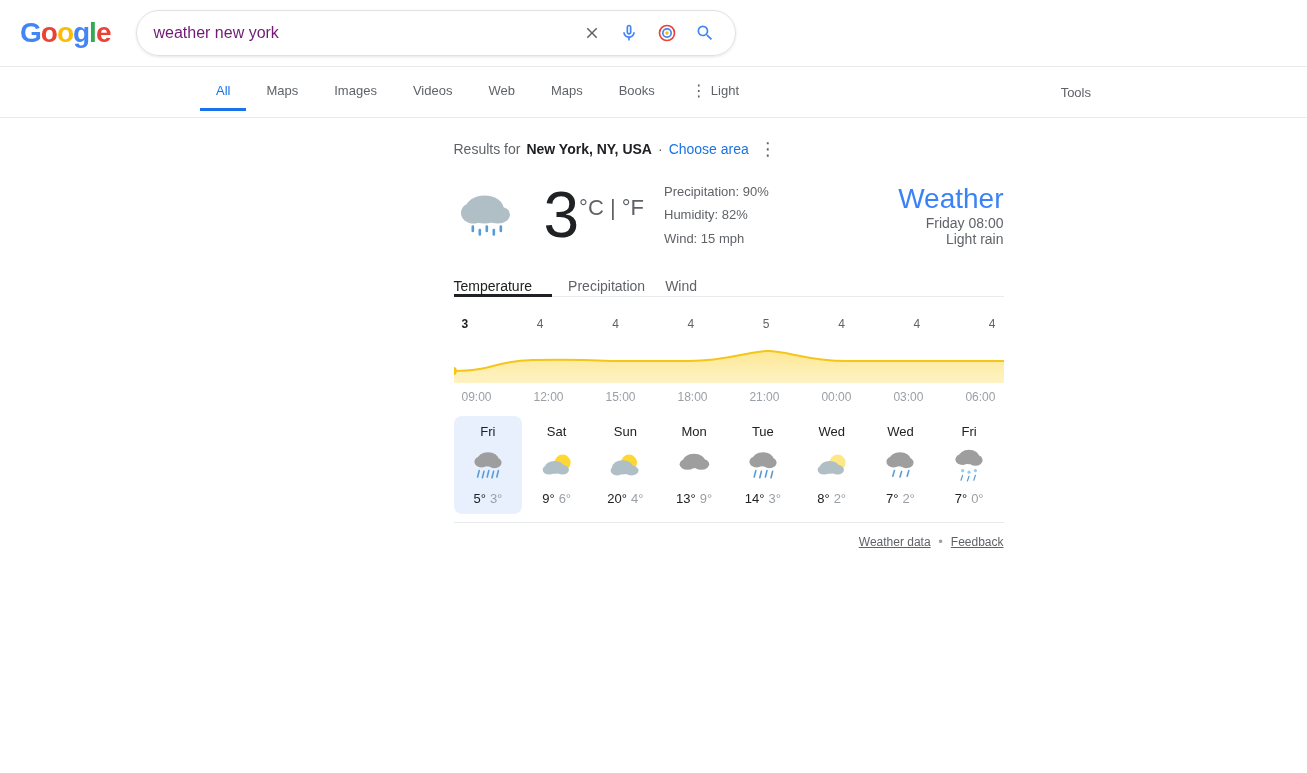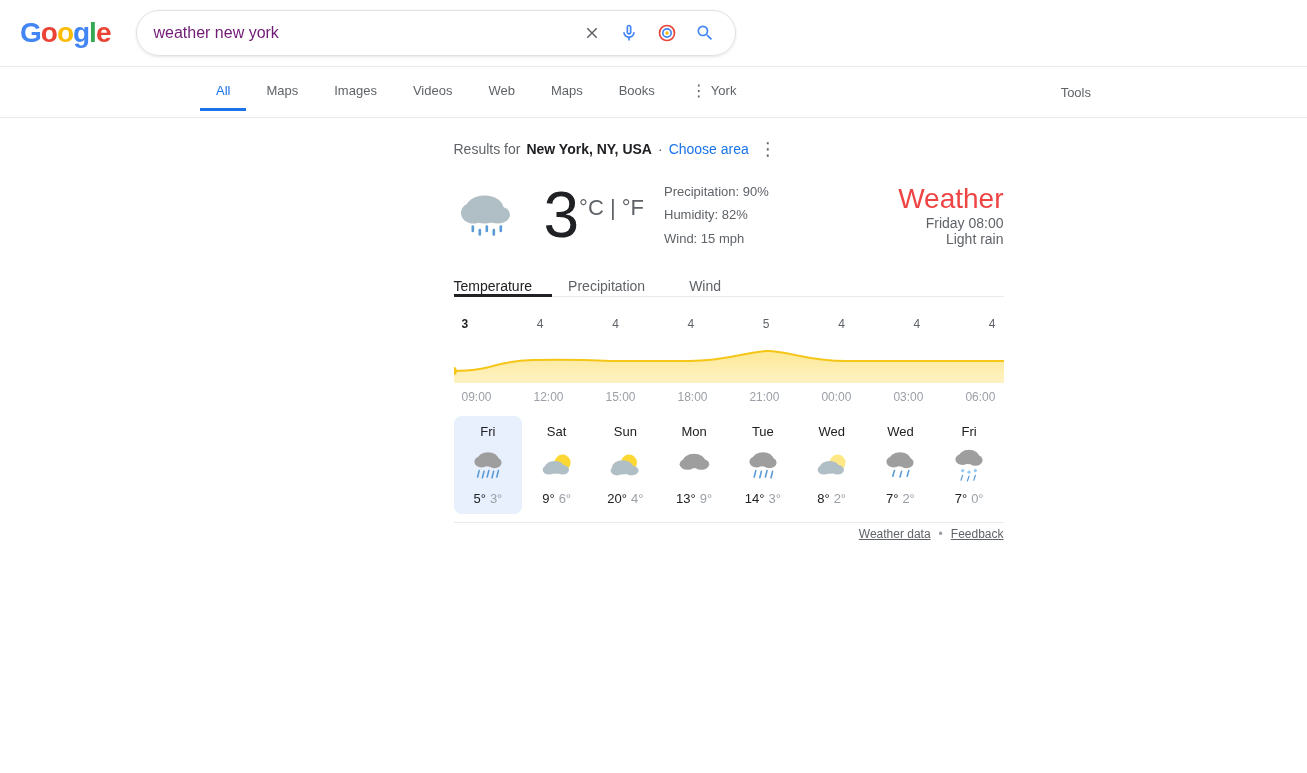--- a/index.html
+++ b/index.html
@@ -158,21 +158,21 @@
     .weather-details {
       font-size: 13px;
       color: #5f6368;
       line-height: 1.8;
     }
     .weather-right {
       text-align: right;
     }
     .weather-right .label {
       font-size: 28px;
-      color: #ef4444;
+      color: #3b82f6;
       font-weight: 400;
     }
     .weather-right .date-time {
       font-size: 14px;
       color: #5f6368;
     }
     .weather-right .condition {
       font-size: 14px;
       color: #5f6368;
     }
@@ -232,21 +232,21 @@
     .day-high { color: #202124; font-weight: 500; }
     .day-low { color: #9aa0a6; }
 
     
     .weather-footer {
       display: flex;
       justify-content: flex-end;
       align-items: center;
       gap: 8px;
       margin-top: 8px;
-      padding-top: 4px;
+      padding-top: 12px;
       border-top: 1px solid #e8eaed;
       font-size: 12px;
       color: #5f6368;
     }
     .weather-footer a { color: #5f6368; text-decoration: underline; cursor: pointer; }
     .dot-separator { color: #9aa0a6; }
 
     
     .cloud-rain svg, .day-icon svg { width: 100%; height: 100%; }
   </style>
@@ -309,21 +309,21 @@
     <span>Web</span>
   </a>
   <a class="nav-tab" href="#">
     <span>Maps</span>
   </a>
   <a class="nav-tab" href="#">
     <span>Books</span>
   </a>
   <a class="nav-tab" href="#" style="display:flex;align-items:center;gap:4px;">
     <span style="font-size:16px;">⋮</span>
-    <span>York</span>
+    <span>Light</span>
   </a>
   <span class="nav-tools">Tools</span>
 </div>
 
 <div class="main" style="padding-left: 200px; padding-right: 50px;">
 
   <div class="results-for">
     <span>Results for</span>
     <strong>New York, NY, USA</strong>
     <span>·</span>
@@ -372,21 +372,21 @@
       </div>
     </div>
 
     <div class="chart-tabs">
       <div class="chart-tab active">
         <span>Temperature</span>
       </div>
       <div class="chart-tab" style="margin-left:16px;">
         <span>Precipitation</span>
       </div>
-      <div class="chart-tab" style="margin-left:24px;">
+      <div class="chart-tab" style="margin-left:0;">
         <span>Wind</span>
       </div>
     </div>
 
     <div style="margin: 16px 0 0 0;">
       
       <div style="display:flex;justify-content:space-between;font-size:12px;color:#5f6368;margin-bottom:2px;padding:0 8px;">
         <span style="color:#202124;font-weight:bold;">3</span>
         <span>4</span>
         <span>4</span>

